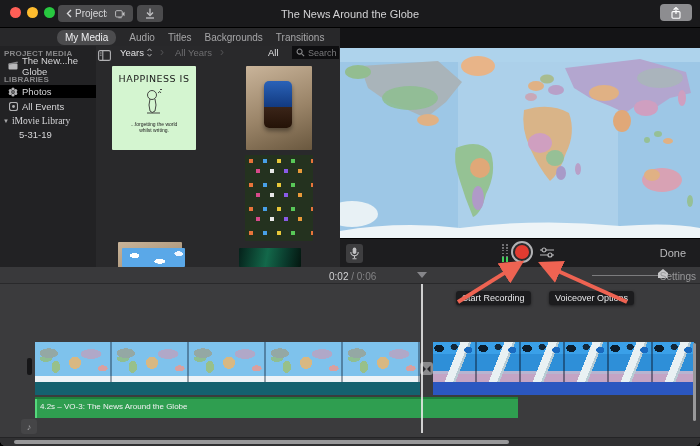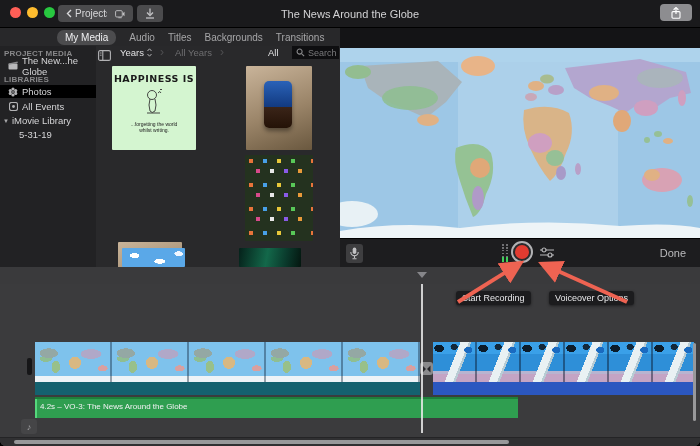--- a/index.html
+++ b/index.html
@@ -31,21 +31,21 @@
   .pane-toggle { position:absolute; left:2px; top:1px; }
   .groupby { position:absolute; left:24px; top:1px; display:flex; align-items:center; gap:3px; font-size:9.5px; color:#e0e0e2; }
   .crumb-sep { position:absolute; top:-1px; font-size:12px; color:#4e4e50; }
   .crumb { position:absolute; left:79px; top:1px; font-size:9.5px; color:#6e6e70; }
   .allfilter { position:absolute; left:172px; top:1px; display:flex; align-items:center; gap:17px; font-size:9.5px; color:#e0e0e2; }
   .searchbox { position:absolute; left:196px; top:0px; width:47px; height:13px; background:#0e0e10; border-radius:0; display:flex; align-items:center; gap:3px; padding-left:4px; }
   .searchbox span { font-size:9px; color:#7a7a7c; }
 
   .thumb { position:absolute; border-radius:1px; overflow:hidden; }
   .t-happy { left:16px; top:20px; width:84px; height:84px; background:#d4f5d0; color:#1a1a1a; text-align:center; }
-  .t-happy .h-title { font-size:9.5px; font-weight:bold; letter-spacing:.5px; margin-top:7px; font-family:"DejaVu Sans",sans-serif; }
+  .t-happy .h-title { font-size:9.5px; font-weight:normal; letter-spacing:.5px; margin-top:7px; font-family:"DejaVu Sans",sans-serif; }
   .t-happy .h-doodle { margin-top:3px; }
   .t-happy .h-cap { font-size:5px; line-height:6px; color:#222; }
   .t-can1 { left:150px; top:20px; width:66px; height:84px; }
   .t-can2 { left:22px; top:112px; width:64px; height:84px; }
   .canbg { background:linear-gradient(160deg,#c9b49a 0%,#9a8468 55%,#6a583f 100%); position:relative; }
   .canbg::before { content:""; position:absolute; left:28%; top:18%; width:42%; height:56%; border-radius:5px;
      background:linear-gradient(#2a62b8 0%,#123a80 55%,#3a2418 56%,#241207 100%); box-shadow:0 3px 4px rgba(0,0,0,.4); }
   .t-ipad { left:149px; top:109px; width:68px; height:86px; background:#24321f;
      background-image:
        radial-gradient(circle 2.5px at 6px 6px,#e8743a 99%,transparent),
@@ -209,21 +209,21 @@
     </div>
     <div class="sb-item" style="top:54px;">
       <span class="sb-ic">
         <svg width="9" height="9" viewBox="0 0 9 9">
             <rect x="0.5" y="0.5" width="8" height="8" rx="2" fill="none" stroke="#b2b2b4" stroke-width="1.1"></rect>
             <circle cx="4.5" cy="4.5" r="1.4" fill="#b2b2b4"></circle>
           </svg>
       </span>
       <span>All Events</span>
     </div>
-    <div class="sb-item" style="top:68px;">
+    <div class="sb-item" style="top:68px;font-family:Liberation Serif, serif;">
       <span style="margin:0 3px 0 3px; font-size:6px; color:#a8a8aa;">▼</span>
       <span>iMovie Library</span>
     </div>
     <div class="sb-item" style="top:82px;">
       <span style="margin-left:19px;">5-31-19</span>
     </div>
   </div>
 
   <div class="browser">
     <div class="filterrow">
@@ -418,20 +418,30 @@
         <svg width="16" height="13" viewBox="0 0 16 13">
             <path d="M1 4 h14 M1 9 h14" stroke="#b8b8ba" stroke-width="1.2"></path>
             <circle cx="5" cy="4" r="2" fill="#1d1d1f" stroke="#b8b8ba" stroke-width="1.2"></circle>
             <circle cx="11" cy="9" r="2" fill="#1d1d1f" stroke="#b8b8ba" stroke-width="1.2"></circle>
           </svg>
       </span>
       <span class="done-btn">Done</span>
     </div>
   </div>
 
+  <div class="timebar">
+    <span class="timecode">
+      <span>0:02</span>
+      <span class="dim"> <span>/</span> <span>0:06</span></span>
+    </span>
+    <span class="zoom-slider">
+      <span class="zoom-thumb"></span>
+    </span>
+    <span class="settings-btn">Settings</span>
+  </div>
   <div class="ph-tri"></div>
 
   <div class="timeline">
 
     <div class="tooltip tt-rec">Start Recording</div>
     <div class="tooltip tt-opt">Voiceover Options</div>
     <svg class="arrows" viewBox="0 0 230 55">
       <defs>
         <marker id="ah" markerWidth="6" markerHeight="6" refX="3" refY="3" orient="auto">
             <path d="M0 0 L6 3 L0 6 Z" fill="#ee6352"></path>

